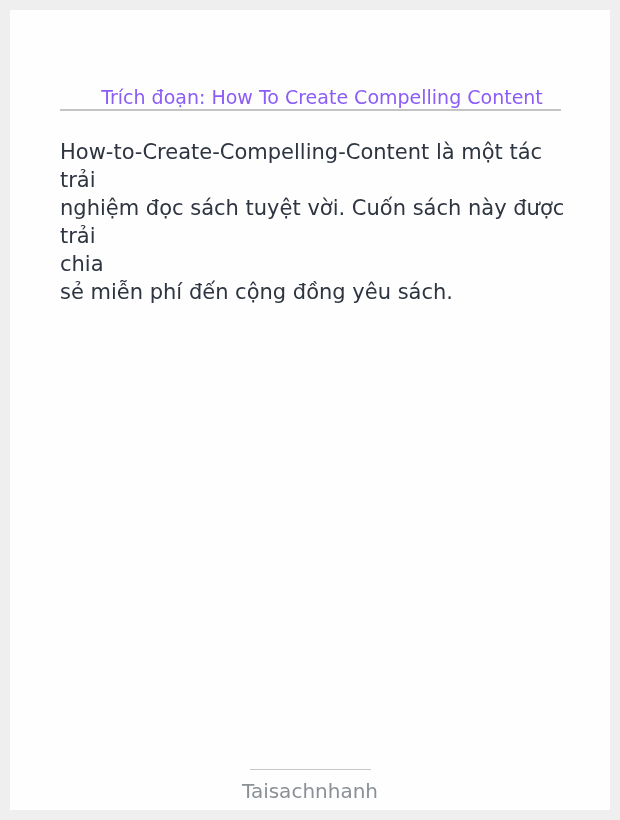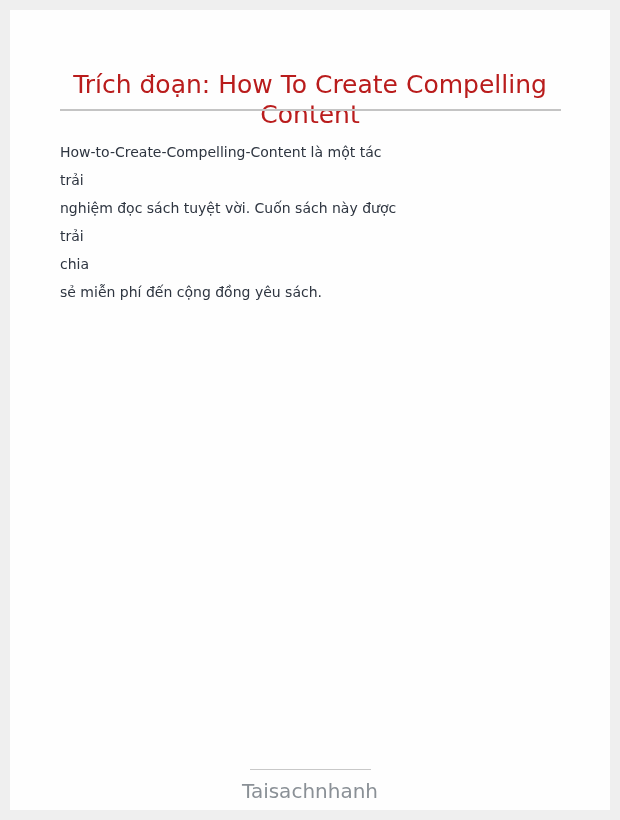--- a/index.html
+++ b/index.html
@@ -19,41 +19,41 @@
       background: #fefefe;
       box-sizing: border-box;
     }
     .title {
       position: absolute;
       left: 50px;
       top: 60px;
       width: 500px;
       text-align: center;
       font-family: "DejaVu Sans", sans-serif;
-      font-size: 25px;
-      color: #b91c1c;
+      font-size: 19px;
+      color: #8b5cf6;
       line-height: 30px;
-      margin: 0;
+      margin: 12px;
       font-weight: normal;
     }
     .title-rule {
       position: absolute;
       left: 50px;
       top: 99px;
       width: 501px;
       height: 2px;
       background: #c4c4c4;
     }
     .body-text {
       position: absolute;
       left: 50px;
       top: 128px;
       width: 360px;
       font-family: "DejaVu Sans", sans-serif;
-      font-size: 14px;
+      font-size: 21px;
       line-height: 28px;
       color: #2e3540;
       margin: 0;
     }
     .body-text .line {
       display: block;
       white-space: nowrap;
     }
     .footer-rule {
       position: absolute;

